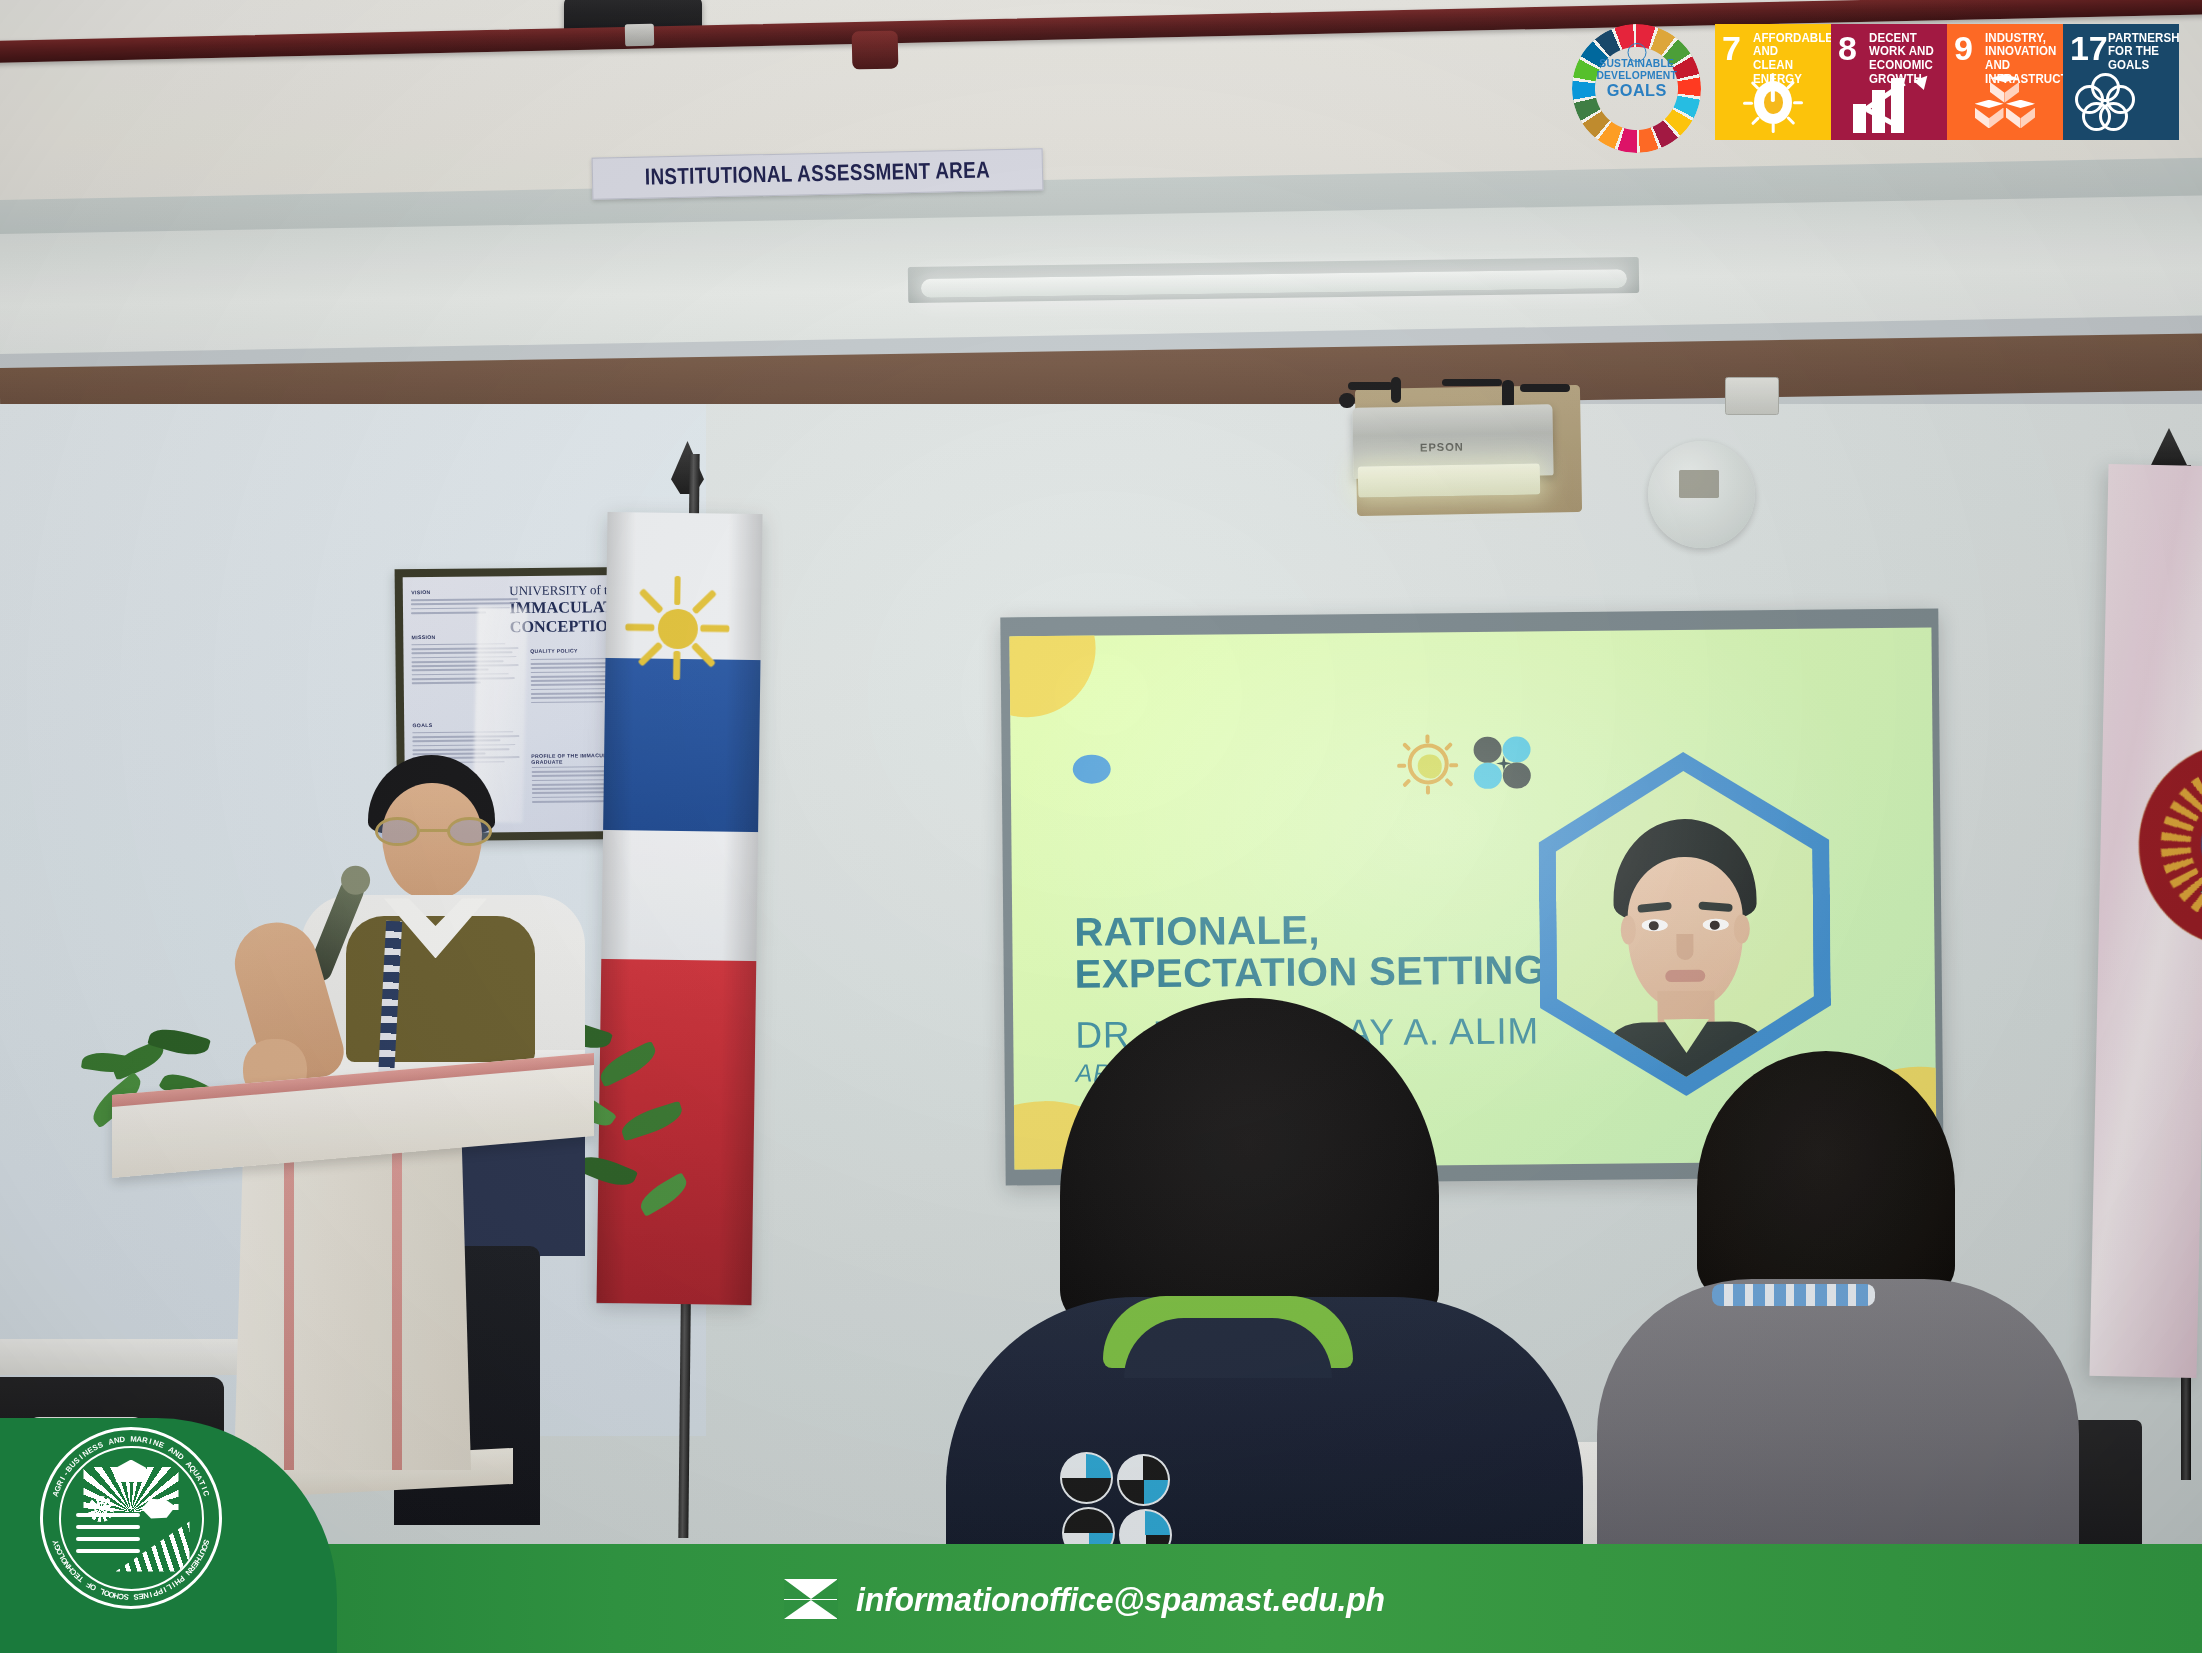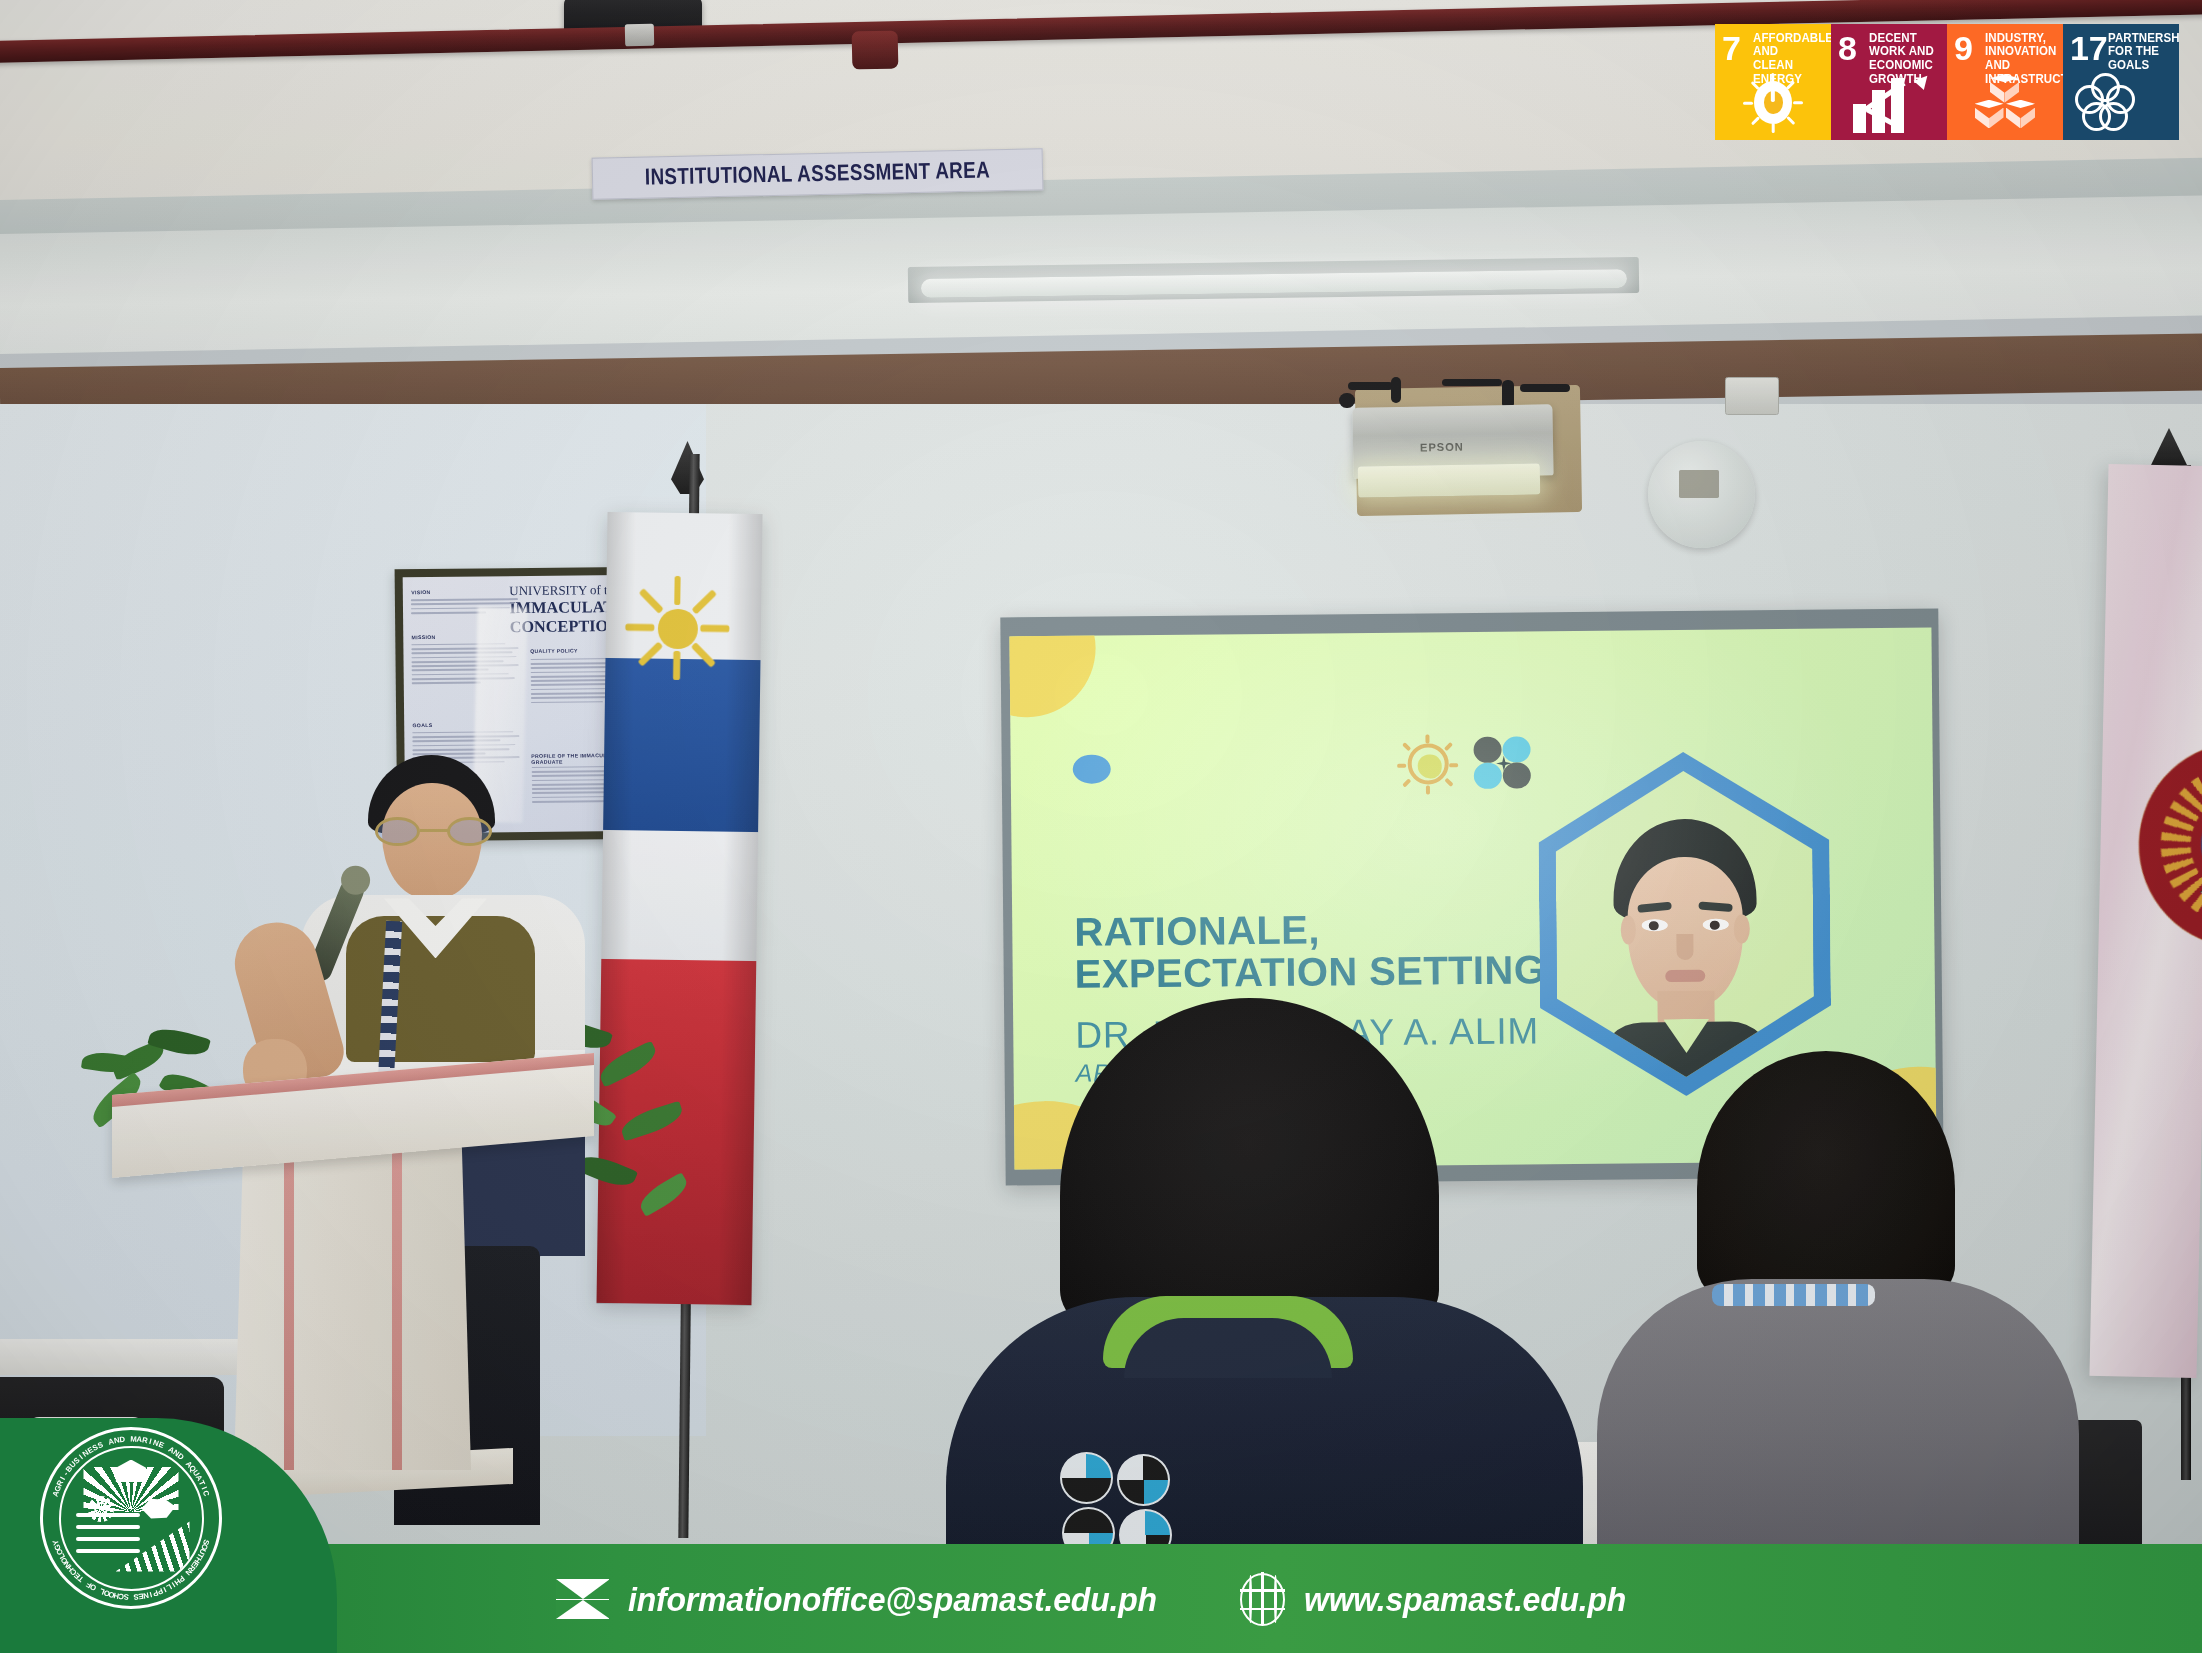--- a/index.html
+++ b/index.html
@@ -924,20 +924,30 @@
         <i class="q2"></i>
         <i class="q3"></i>
         <i class="q4"></i>
     </div>
 
     <div class="tint"></div>
   </div>
 
   <div class="sdg-row">
 
+    <div class="sdg-wheel">
+      <div class="ring"></div>
+        <div class="gapmask"></div>
+      <div class="un"></div>
+      <div class="txt">
+        <div>SUSTAINABLE</div>
+        <div>DEVELOPMENT</div>
+        <div class="goals">GOALS</div>
+      </div>
+    </div>
 
     <div class="sdg-tile" style="background:#fcc30b">
       <div class="num">7</div>
       <div class="lbl">
         <div>AFFORDABLE AND</div>
         <div>CLEAN ENERGY</div>
       </div>
       <div class="ico">
         <div class="ic7">
           <span class="ray" style="transform:translateX(-50%) rotate(0deg)"></span>
@@ -1014,30 +1024,20 @@
           <i style="left:19px;top:31px;"></i>
         </div>
       </div>
     </div>
   </div>
 
   <div class="footer">
     <div class="item">
       <span class="env"></span>
       <span class="txt">informationoffice@spamast.edu.ph</span>
-    </div>
-    <div class="item">
-      <span class="globe">
-        <i class="h1"></i>
-          <i class="h2"></i>
-          <i class="v1"></i>
-          <i class="v2"></i>
-          <i class="v3"></i>
-      </span>
-      <span class="txt">www.spamast.edu.ph</span>
     </div>
   </div>
 
   <div class="seal-bg">
     <div class="seal">
       <div class="inner">
         <div class="sun-rays"></div>
         <div class="house"></div>
         <div class="gear"></div>
         <div class="fish"></div>

